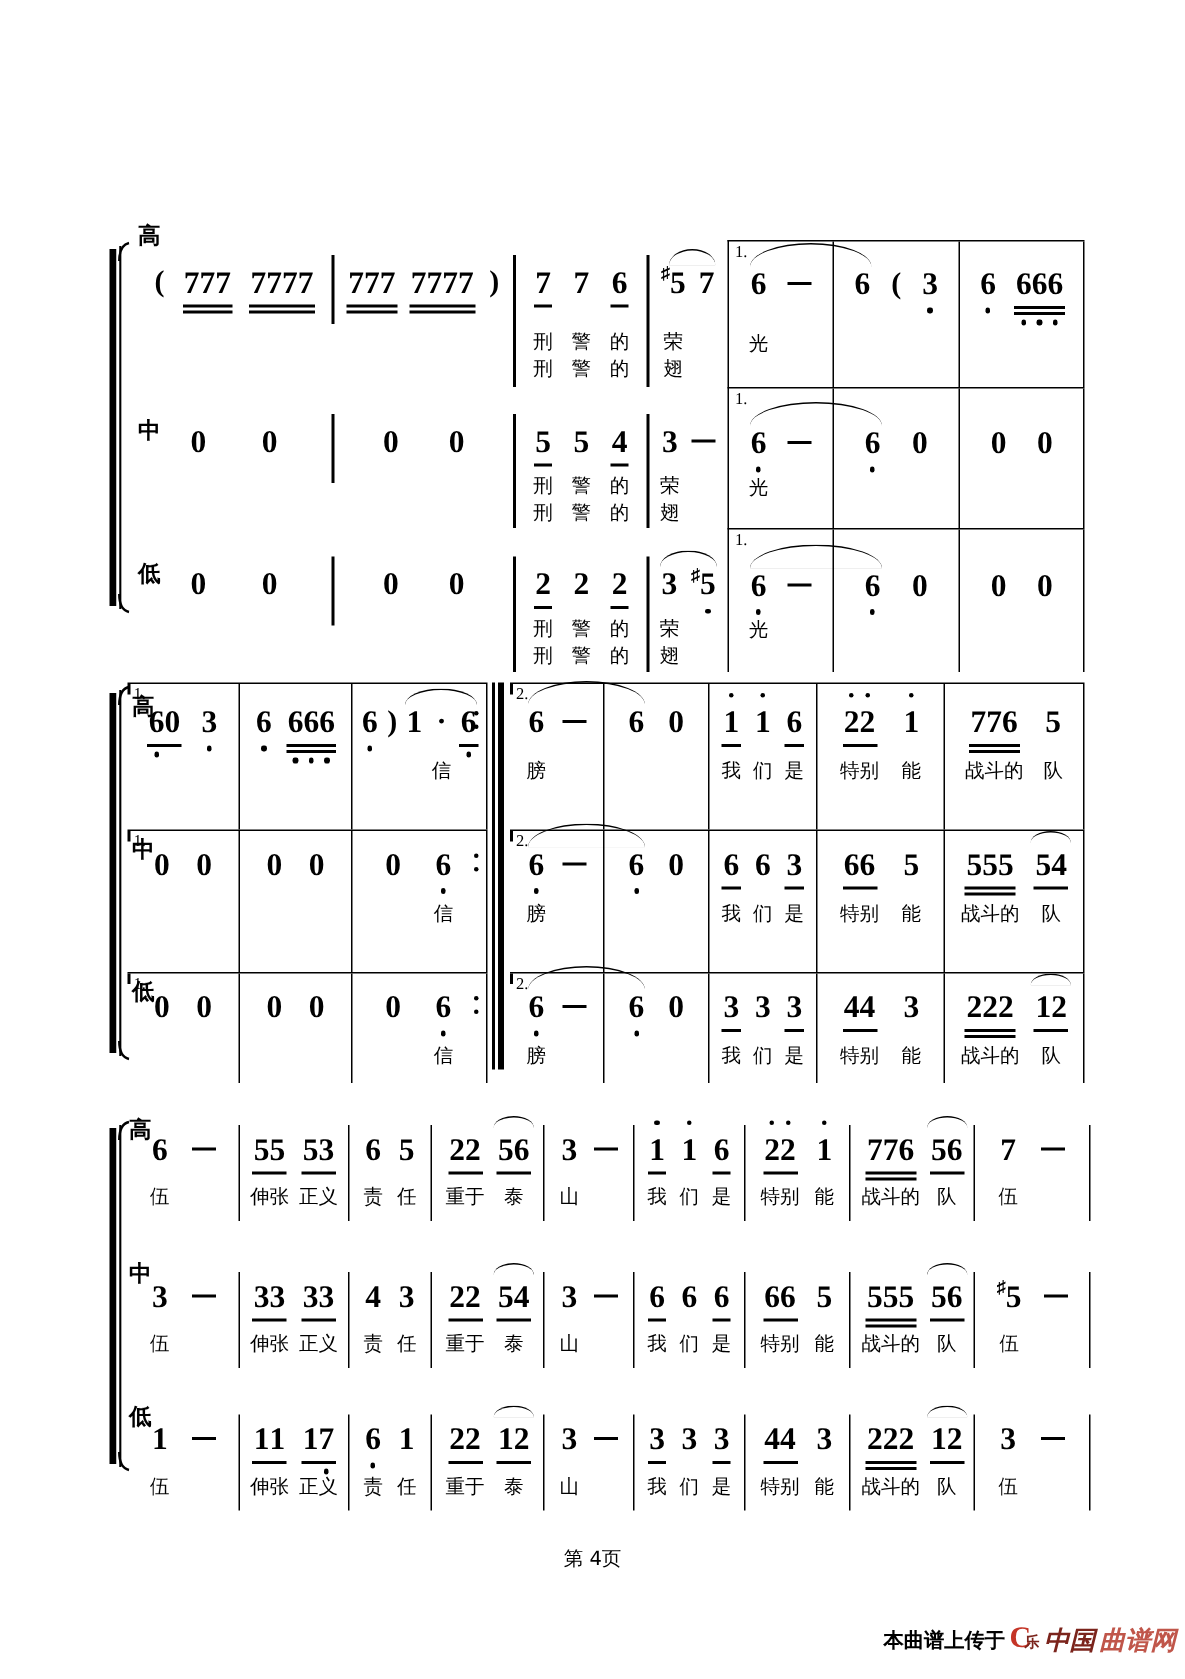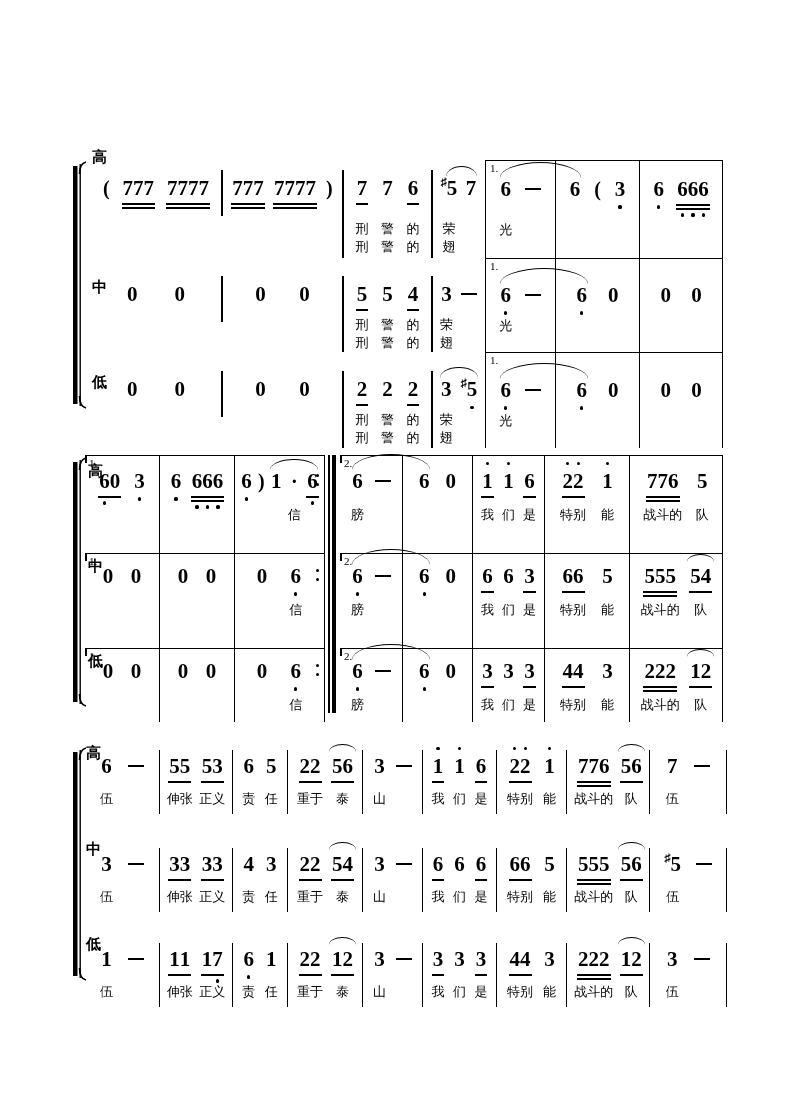--- a/index.html
+++ b/index.html
@@ -1192,14 +1192,24 @@
       <div class="arc" style="left: 499.734px; width: 81.2031px; top: 161.5px; height: 15px;"></div>
       <div class="arc" style="left: 499.734px; width: 88.0938px; top: 267.5px; height: 15px;"></div>
       <div class="arc" style="left: 440.328px; width: 37.5781px; top: 366.5px; height: 10px;"></div>
       <div class="arc" style="left: 499.734px; width: 88.0938px; top: 362.5px; height: 15px;"></div>
       <div class="arc" style="left: 270.312px; width: 48.0938px; top: 458.5px; height: 10px;"></div>
       <div class="arc" style="left: 351.5px; width: 78.75px; top: 453.5px; height: 15px;"></div>
       <div class="arc" style="left: 351.5px; width: 78.75px; top: 548.5px; height: 15px;"></div>
       <div class="arc" style="left: 351.5px; width: 78.75px; top: 643.5px; height: 15px;"></div>
     </div>
 
+  <div class="footer">第 4页</div>
 
+  <div class="wm">
+    <span class="wm-pre">本曲谱上传于</span>
+    <span class="logo">
+        <span class="logo-c">C</span>
+        <span class="logo-m">乐</span>
+      </span>
+    <span class="site-dark">中国</span>
+      <span class="site-light">曲谱网</span>
+  </div>
 </div>
 
 </body></html>

